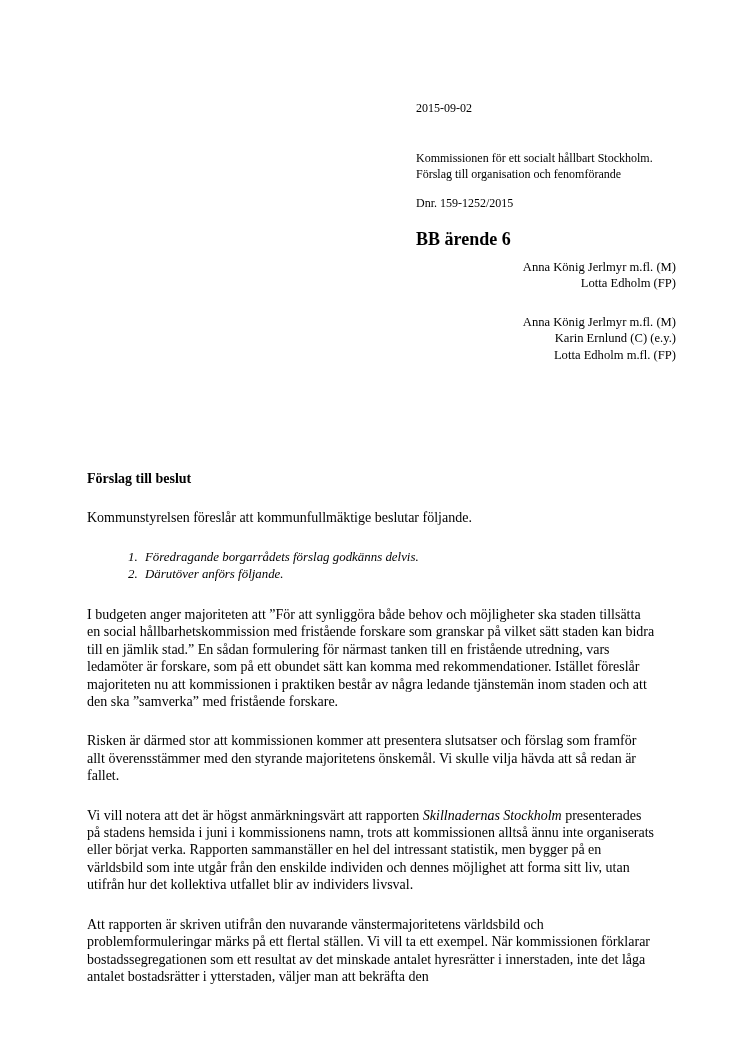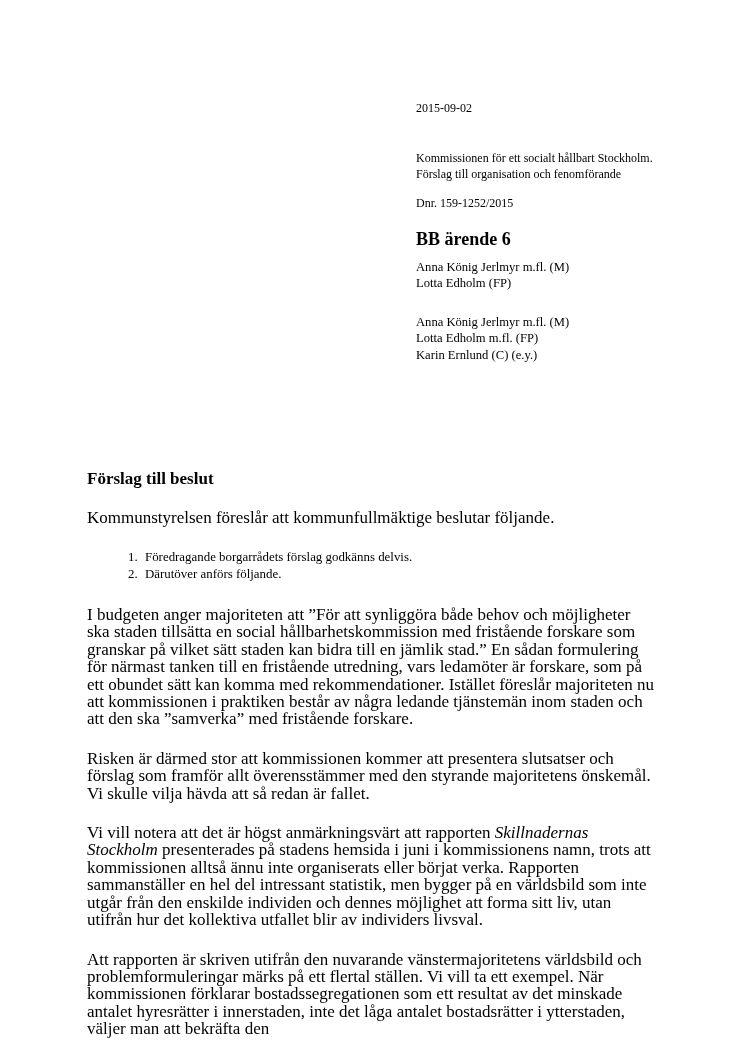--- a/index.html
+++ b/index.html
@@ -44,20 +44,21 @@
     margin: 0 0 20px 0;
   }
   .header-block .bold-head {
     font-weight: bold;
     margin: 0 0 12px 0;
     font-size: 18px;
     line-height: 16.2px;
   }
   .header-block .names {
     margin: 8px 0 22px 0;
+    text-align: right;
   }
   .header-block .names div {
     font-size: 12.6px;
     line-height: 16.4px;
   }
   .header-block .names.tight div {
     line-height: 16.4px;
   }
 
   
@@ -67,33 +68,34 @@
     top: 470px;
     width: 568px;
   }
   .section-title {
     font-weight: bold;
     font-size: 12.6px;
     line-height: 16.2px;
     margin: 0 0 22px 0;
   }
   .body-block p {
-    font-size: 17px;
+    font-size: 14px;
     line-height: 17.4px;
     margin: 0 0 22px 0;
     text-align: left;
   }
   ol.decision-list {
     margin: 0 0 22px 0;
     padding-left: 54px;
   }
   ol.decision-list li {
     font-size: 12.9px;
     line-height: 17.6px;
     padding-left: 4px;
+    font-style: italic;
   }
   .italic { font-style: italic; }
 </style>
 </head>
 <body>
 
 <div class="page">
 
   <div class="header-block">
     <p class="para date">2015-09-02</p>
@@ -101,22 +103,22 @@
     <p class="para dnr">Dnr. 159-1252/2015</p>
 
     <p class="bold-head">BB ärende 6</p>
     <div class="names">
       <div>Anna König Jerlmyr m.fl. (M)</div>
       <div>Lotta Edholm (FP)</div>
     </div>
 
     <div class="names tight">
       <div>Anna König Jerlmyr m.fl. (M)</div>
+      <div>Karin Ernlund (C) (e.y.)</div>
       <div>Lotta Edholm m.fl. (FP)</div>
-      <div>Karin Ernlund (C) (e.y.)</div>
     </div>
   </div>
 
   <div class="body-block">
     <p class="section-title">Förslag till beslut</p>
     <p>Kommunstyrelsen föreslår att kommunfullmäktige beslutar följande.</p>
 
     <ol class="decision-list">
       <li>Föredragande borgarrådets förslag godkänns delvis.</li>
       <li>Därutöver anförs följande.</li>

